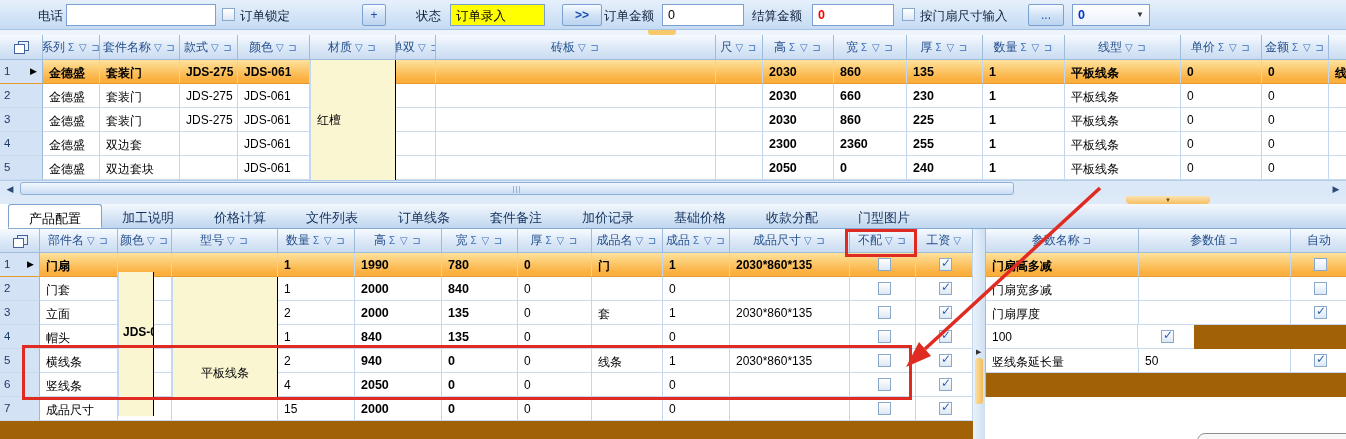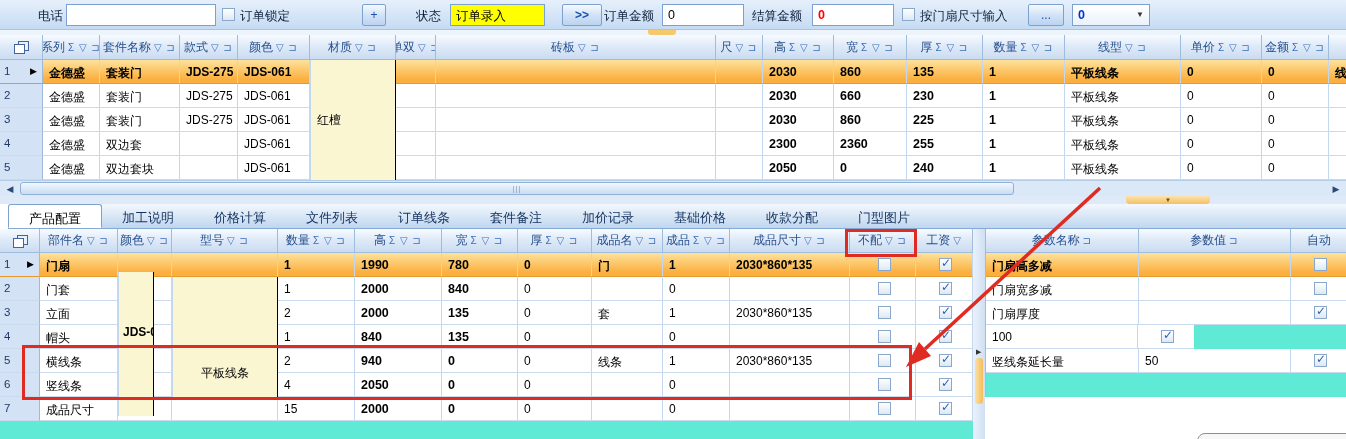--- a/index.html
+++ b/index.html
@@ -12,21 +12,21 @@
 .tfield{position:absolute;top:4px;height:22px;background:#fff;border:1px solid #7ca0cf;font-size:12.5px;padding:3px 5px;white-space:nowrap}
 .tbtn{position:absolute;top:4px;height:22px;background:linear-gradient(#f6faff,#cfe1f6 55%,#bcd4ef);border:1px solid #7ca0cf;color:#1b50b0;text-align:center;font-size:12px;border-radius:2px;padding-top:3px;cursor:default}
 .cb{width:13px;height:13px;border:1px solid #8aa8cc;background:linear-gradient(#fff,#dde8f4);display:inline-block;position:relative;flex:none}
 .cb.on:after{content:"✓";position:absolute;left:1px;top:-3px;color:#2b5fb4;font-size:12px;font-weight:bold}
 
 #strip1{left:0;top:30px;width:1346px;height:5px;background:#edf4fc}
 #strip1 .minitab{position:absolute;left:648px;top:0;width:28px;height:5px;background:#f6c96d;border-radius:0 0 3px 3px}
 #hsplit{left:0;top:196px;width:1346px;height:8px;background:#dfeaf8}
 #hsplit .minitab{position:absolute;left:1126px;top:0;width:84px;height:8px;background:linear-gradient(#fbe3ae,#f6bf62);border-radius:0 0 4px 4px;text-align:center;font-size:6px;line-height:8px;color:#6b4a12}
 
-.grid{position:absolute;background:#5eead4}
+.grid{position:absolute;background:#a16207}
 .grow{position:absolute;left:0;display:flex;height:24px;width:100%}
 .c{flex:none;border-right:1px solid #c3d7ee;border-bottom:1px solid #c9daee;font-size:12px;color:#000;padding:5px 3px 0 6px;white-space:nowrap;overflow:hidden;background:#fff}
 .h{flex:none;display:flex;align-items:center;justify-content:center;gap:3px;border-right:1px solid #9fbcdd;border-bottom:1px solid #9fbcdd;background:linear-gradient(#f7fbff,#dcea f8 45%,#cfdff2);background:linear-gradient(#f7fbff 0%,#dde9f7 50%,#cbdcf1 100%);color:#26508e;font-size:12px;white-space:nowrap;overflow:hidden}
 .hic{color:#3a6fbd;font-size:10px;letter-spacing:1px;flex:none}
 .rn{background:#d3e2f4;border-right:1px solid #9cb8da;color:#203a66;font-size:11.5px;position:relative;padding-left:4px}
 .ptr{position:absolute;right:5px;top:6px;font-size:9px;color:#000}
 .sel .c{background:linear-gradient(#fde29c,#fbaf3e 85%);font-weight:bold;border-bottom:1px solid #e8992c}
 .sel .rn{background:#d3e2f4;font-weight:normal}
 .bnum{font-weight:bold;font-size:12.5px}
 .merge{position:absolute;background:#fbf6d2;border-right:1px solid #000000;border-left:1px solid #c3d7ee;font-size:12px;display:flex;align-items:center;padding-left:6px;white-space:nowrap;overflow:hidden}

